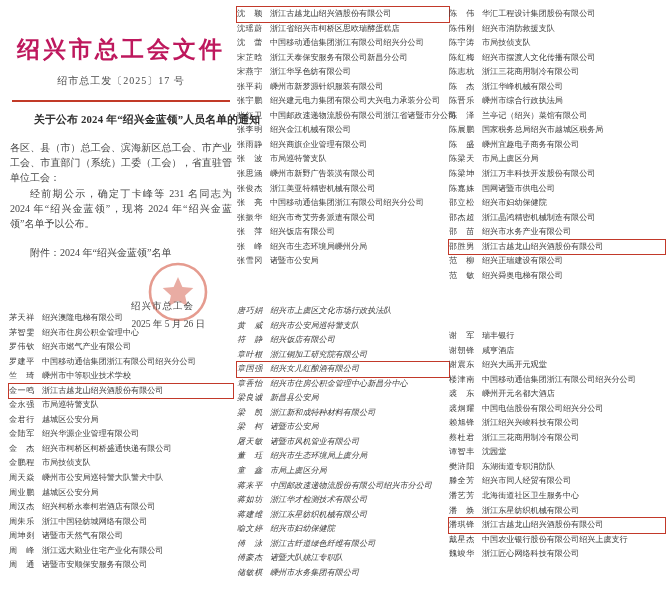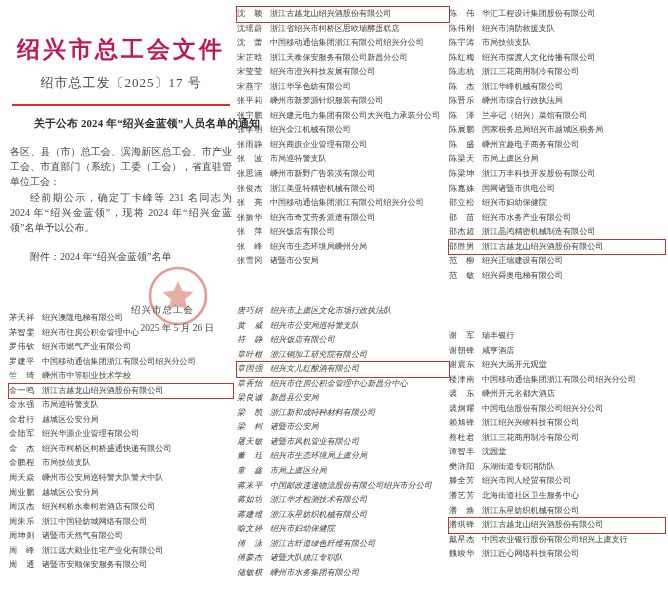--- a/index.html
+++ b/index.html
@@ -8,37 +8,37 @@
     font-family:"Liberation Serif","DejaVu Serif",serif;
     color:#3b3b3b;overflow:hidden;
   }
   
   .doc-header{position:absolute;left:10px;top:34px;width:222px;}
   .org-title{
     color:#be185d;font-size:23px;font-weight:bold;letter-spacing:3px;
     text-align:center;white-space:nowrap;
   }
   .doc-number{
-    text-align:center;font-size:13px;color:#4a4a4a;margin-top:9px;letter-spacing:1px;
+    text-align:center;font-size:10px;color:#4a4a4a;margin-top:9px;letter-spacing:1px;
   }
   .red-rule{border:none;border-top:2.2px solid #c23a28;margin:12px 2px 0 2px;}
   .notice-title{
     margin-top:11px;font-size:10.8px;font-weight:bold;color:#2e2e2e;
     text-align:center;white-space:nowrap;letter-spacing:0.2px;margin-left:24px;
   }
   .doc-body p{
     margin:0;font-size:10px;line-height:15.2px;text-align:justify;color:#454545;
   }
   .salutation{margin-top:13px !important;}
   .body-para{text-indent:2em;}
   .attachment{margin-top:14px !important;text-indent:2em;}
   .sign-block{position:relative;height:86px;margin-top:4px;}
   .seal{position:absolute;right:22px;top:-4px;}
   .signer{position:absolute;right:38px;top:36px;font-size:9.5px;color:#474747;letter-spacing:1px;}
-  .sign-date{position:absolute;right:18px;top:54px;font-size:9.5px;color:#474747;}
+  .sign-date{position:absolute;right:27px;top:54px;font-size:9.5px;color:#474747;}
   
   .list{position:absolute;}
   #middle-top{left:237px;top:7px;width:212px;}
   #middle-bottom{left:237px;top:304px;width:212px;font-style:italic;}
   #right-top{left:449px;top:7px;width:216px;}
   #right-bottom{left:449px;top:329px;width:216px;font-family:Liberation Serif, serif;}
   #left-bottom{left:9px;top:311px;width:224px;}
   .row{
     display:flex;align-items:center;height:14.55px;line-height:14.55px;
     font-size:8.1px;white-space:nowrap;color:#3e3e3e;
@@ -82,34 +82,34 @@
     </div>
     <div class="row">
       <span class="pname">沈　蕾</span>
       <span class="pcompany">中国移动通信集团浙江有限公司绍兴分公司</span>
     </div>
     <div class="row">
       <span class="pname">宋芷晗</span>
       <span class="pcompany">浙江天泰保安服务有限公司新昌分公司</span>
     </div>
     <div class="row">
-      <span class="pname">宋莹莹</span>
-      <span class="pcompany">绍兴市澄兴科技发展有限公司</span>
-    </div>
-    <div class="row">
       <span class="pname">宋燕宇</span>
       <span class="pcompany">浙江华孚色纺有限公司</span>
     </div>
     <div class="row">
       <span class="pname">张平莉</span>
       <span class="pcompany">嵊州市新梦源针织服装有限公司</span>
     </div>
     <div class="row">
       <span class="pname">张宇鹏</span>
       <span class="pcompany">绍兴建元电力集团有限公司大兴电力承装分公司</span>
+    </div>
+    <div class="row">
+      <span class="pname">张红卫</span>
+      <span class="pcompany">中国邮政速递物流股份有限公司浙江省诸暨市分公司</span>
     </div>
     <div class="row">
       <span class="pname">张李明</span>
       <span class="pcompany">绍兴金江机械有限公司</span>
     </div>
     <div class="row">
       <span class="pname">张雨静</span>
       <span class="pcompany">绍兴商旗企业管理有限公司</span>
     </div>
     <div class="row">
@@ -278,26 +278,26 @@
     </div>
     <div class="row">
       <span class="pname">陈嘉姝</span>
       <span class="pcompany">国网诸暨市供电公司</span>
     </div>
     <div class="row">
       <span class="pname">邵立松</span>
       <span class="pcompany">绍兴市妇幼保健院</span>
     </div>
     <div class="row">
+      <span class="pname">邵杰超</span>
+      <span class="pcompany">浙江晶鸿精密机械制造有限公司</span>
+    </div>
+    <div class="row">
       <span class="pname">邵　苗</span>
       <span class="pcompany">绍兴市水务产业有限公司</span>
-    </div>
-    <div class="row">
-      <span class="pname">邵杰超</span>
-      <span class="pcompany">浙江晶鸿精密机械制造有限公司</span>
     </div>
     <div class="row hl">
       <span class="pname">邵胜男</span>
       <span class="pcompany">浙江古越龙山绍兴酒股份有限公司</span>
     </div>
     <div class="row">
       <span class="pname">范　柳</span>
       <span class="pcompany">绍兴正瑞建设有限公司</span>
     </div>
     <div class="row">

